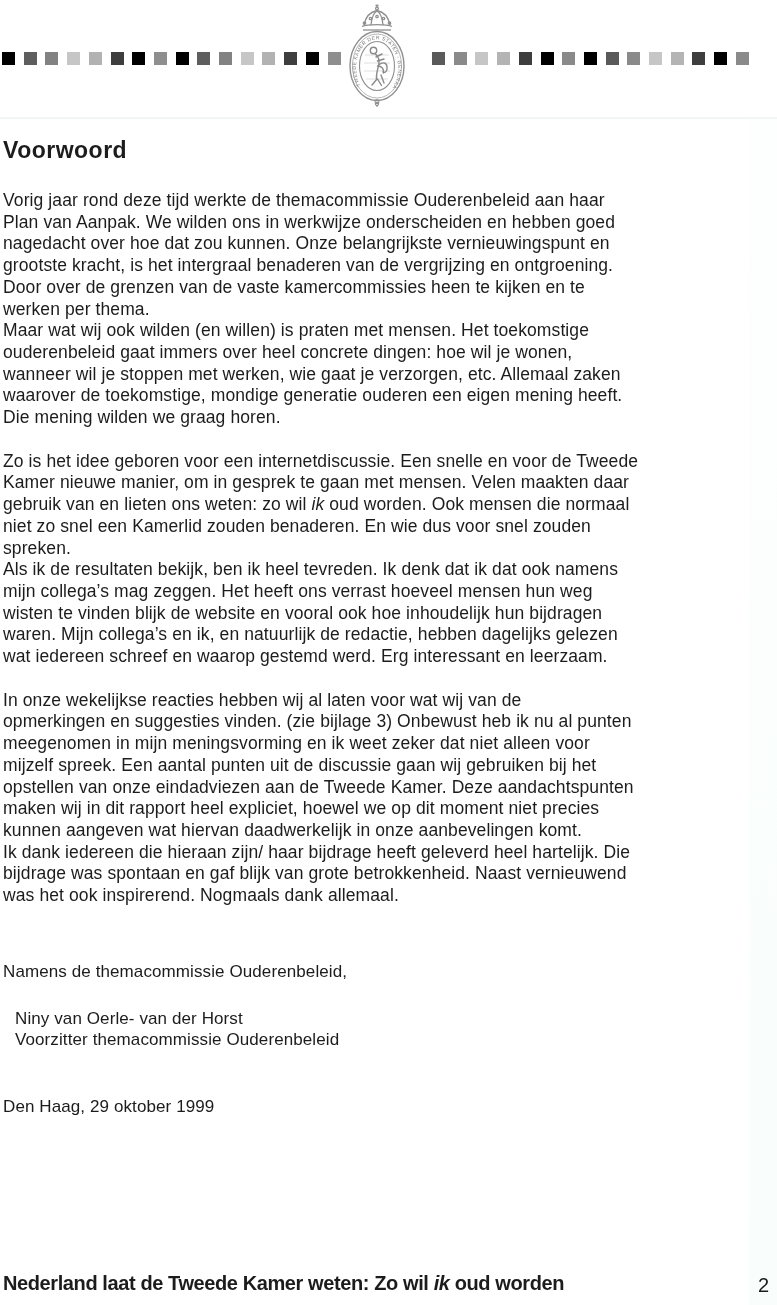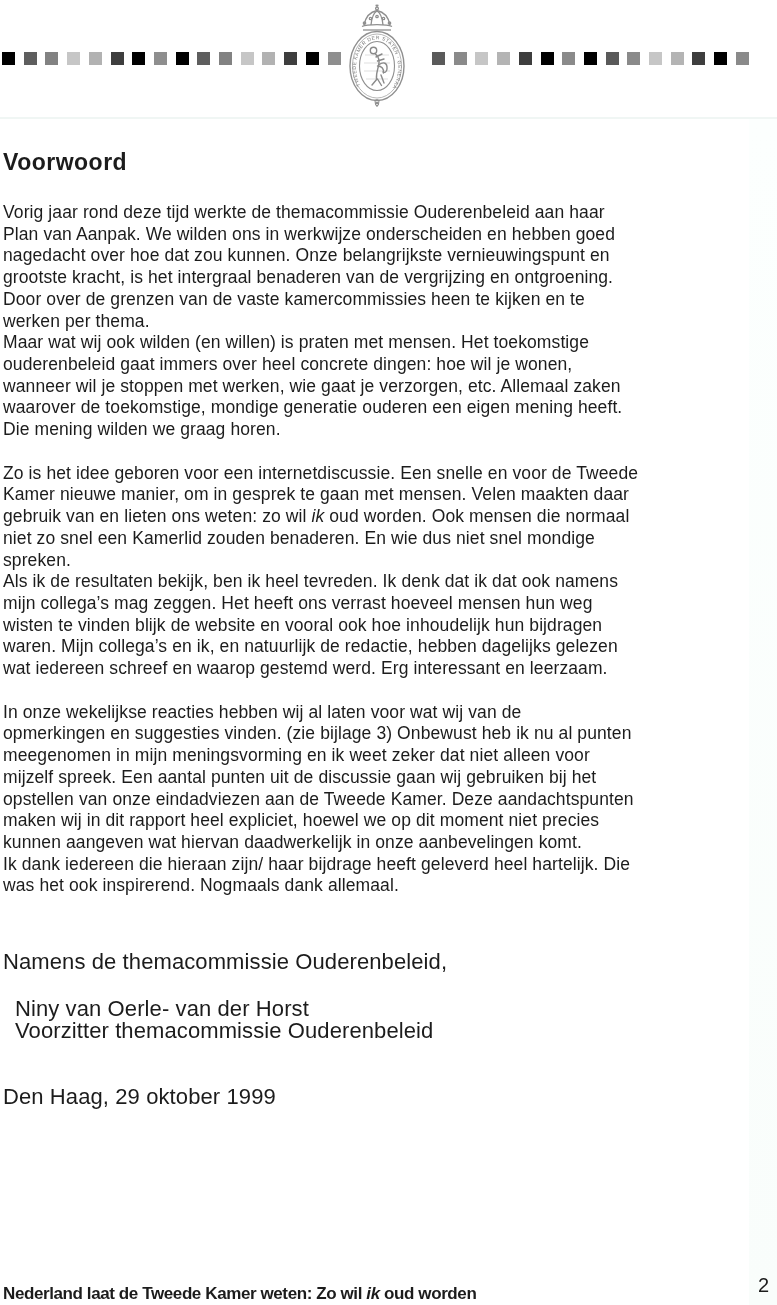--- a/index.html
+++ b/index.html
@@ -22,42 +22,42 @@
   }
   
   .deco-square {
     position:absolute; top:52px; width:13px; height:13px;
   }
   .emblem {
     position:absolute; left:341px; top:3px; width:72px; height:104px;
   }
   
   main {
-    position:absolute; left:3px; top:150px; width:768px;
+    position:absolute; left:3px; top:138px; width:768px;
   }
   h1.doc-heading {
     margin:0 0 28px 0;
     font-size:23px; line-height:24px; font-weight:bold;
     letter-spacing:0.5px;
   }
   .para {
     margin:8px 0 22px 0;
     font-size:17.5px; line-height:21.7px;
     letter-spacing:0.1px;
   }
   .para .tl { display:block; white-space:nowrap; }
   .extra-gap { margin-top:20px; }
   .sig-salutation { margin:54px 0 0 0; }
   .sig-name-block { margin:25px 0 0 12px; }
   .sig-dateline  { margin:45px 0 0 0; }
-  .sig-line { display:block; font-size:22px; line-height:21.7px; }
+  .sig-line { display:block; font-size:17px; line-height:21.7px; }
   
   .footer-title {
-    position:absolute; left:3px; bottom:1px;
-    font-size:17px; font-weight:bold; letter-spacing:-0.4px;
+    position:absolute; left:3px; bottom:10px;
+    font-size:20px; font-weight:bold; letter-spacing:-0.4px;
     white-space:nowrap;
   }
   .page-number {
     position:absolute; right:8px; bottom:8px;
     font-size:20px; font-weight:normal;
   }
   i { font-style:italic; }
 </style>
 </head>
 <body>
@@ -167,37 +167,38 @@
           <span class="tl">Maar wat wij ook wilden (en willen) is praten met mensen. Het toekomstige</span>
           <span class="tl">ouderenbeleid gaat immers over heel concrete dingen: hoe wil je wonen,</span>
           <span class="tl">wanneer wil je stoppen met werken, wie gaat je verzorgen, etc. Allemaal zaken</span>
           <span class="tl">waarover de toekomstige, mondige generatie ouderen een eigen mening heeft.</span>
           <span class="tl">Die mening wilden we graag horen.</span>
         </p>
         <p class="para">
           <span class="tl">Zo is het idee geboren voor een internetdiscussie. Een snelle en voor de Tweede</span>
           <span class="tl">Kamer nieuwe manier, om in gesprek te gaan met mensen. Velen maakten daar</span>
           <span class="tl">gebruik van en lieten ons weten: zo wil <i>ik</i> oud worden. Ook mensen die normaal</span>
-          <span class="tl">niet zo snel een Kamerlid zouden benaderen. En wie dus niet snel mondige</span>
+          <span class="tl">niet zo snel een Kamerlid zouden benaderen. En wie dus voor snel zouden</span>
           <span class="tl">spreken.</span>
           <span class="tl">Als ik de resultaten bekijk, ben ik heel tevreden. Ik denk dat ik dat ook namens</span>
           <span class="tl">mijn collega’s mag zeggen. Het heeft ons verrast hoeveel mensen hun weg</span>
           <span class="tl">wisten te vinden blijk de website en vooral ook hoe inhoudelijk hun bijdragen</span>
           <span class="tl">waren. Mijn collega’s en ik, en natuurlijk de redactie, hebben dagelijks gelezen</span>
           <span class="tl">wat iedereen schreef en waarop gestemd werd. Erg interessant en leerzaam.</span>
         </p>
         <p class="para extra-gap">
           <span class="tl">In onze wekelijkse reacties hebben wij al laten voor wat wij van de</span>
           <span class="tl">opmerkingen en suggesties vinden. (zie bijlage 3) Onbewust heb ik nu al punten</span>
           <span class="tl">meegenomen in mijn meningsvorming en ik weet zeker dat niet alleen voor</span>
           <span class="tl">mijzelf spreek. Een aantal punten uit de discussie gaan wij gebruiken bij het</span>
           <span class="tl">opstellen van onze eindadviezen aan de Tweede Kamer. Deze aandachtspunten</span>
           <span class="tl">maken wij in dit rapport heel expliciet, hoewel we op dit moment niet precies</span>
           <span class="tl">kunnen aangeven wat hiervan daadwerkelijk in onze aanbevelingen komt.</span>
           <span class="tl">Ik dank iedereen die hieraan zijn/ haar bijdrage heeft geleverd heel hartelijk. Die</span>
+          <span class="tl">bijdrage was spontaan en gaf blijk van grote betrokkenheid. Naast vernieuwend</span>
           <span class="tl">was het ook inspirerend. Nogmaals dank allemaal.</span>
         </p>
       </div>
 
     <p class="para sig-salutation">
       <span class="sig-line">Namens de themacommissie Ouderenbeleid,</span>
     </p>
     <p class="para sig-name-block">
       <span class="sig-line">Niny van Oerle- van der Horst</span>
       <span class="sig-line">Voorzitter themacommissie Ouderenbeleid</span>

